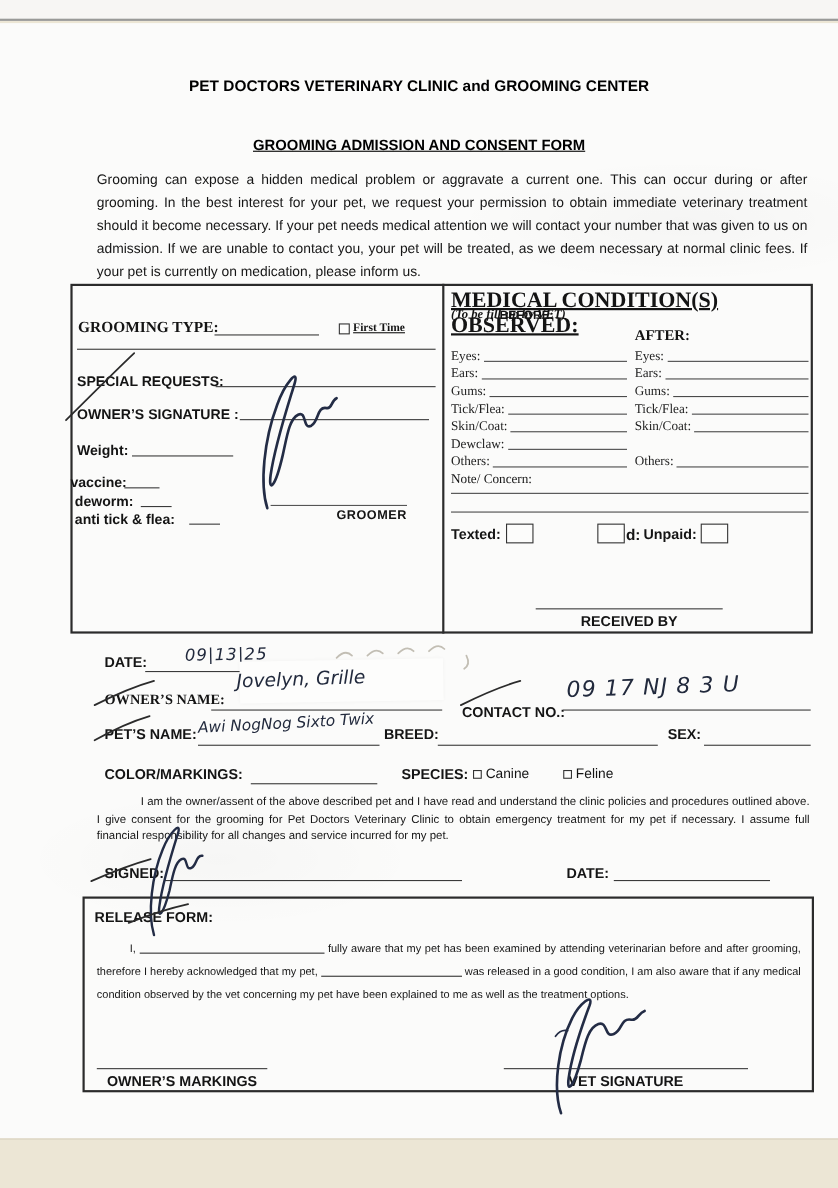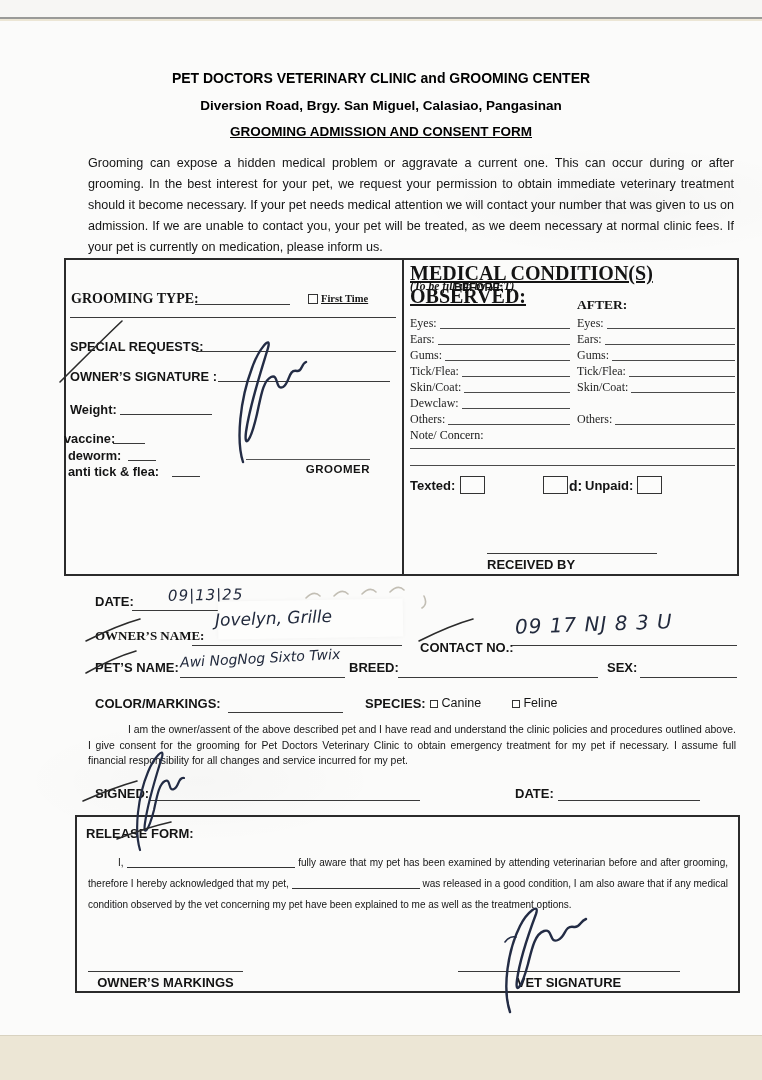--- a/index.html
+++ b/index.html
@@ -31,21 +31,20 @@
   .lbl { color:#141414; }
 </style>
 </head>
 <body>
 
 <div class="scan">
   <div class="paper-top"></div>
   <div class="paper"></div>
 
   <div class="abs ctr b" style="top:70px; font-size:14px;">PET DOCTORS VETERINARY CLINIC and GROOMING CENTER</div>
-  <div class="abs ctr b" style="top:98px; font-size:13.5px;">Diversion Road, Brgy. San Miguel, Calasiao, Pangasinan</div>
   <div class="abs ctr" style="top:124px; font-size:13.5px;"><span class="b u">GROOMING ADMISSION AND CONSENT FORM</span></div>
 
   <div class="abs para" style="left:88px; top:153px; width:646px; font-size:12.6px; line-height:21px;">Grooming can expose a hidden medical problem or aggravate a current one. This can occur during or after grooming. In the best interest for your pet, we request your permission to obtain immediate veterinary treatment should it become necessary. If your pet needs medical attention we will contact your number that was given to us on admission. If we are unable to contact you, your pet will be treated, as we deem necessary at normal clinic fees. If your pet is currently on medication, please inform us.</div>
 
   <div class="box" style="left:64px; top:258px; width:675px; height:318px;"></div>
   <div class="abs" style="left:402px; top:258px; width:2px; height:318px; background:#2b2b2b;"></div>
 
   <div class="abs b serif lbl" style="left:71px; top:291px; font-size:14px;">GROOMING TYPE:</div>
   <div class="ln" style="left:195px; top:304px; width:95px;"></div>
   <span class="cb abs" style="left:308px; top:294px;"></span>
@@ -135,21 +134,21 @@
   <div class="ln" style="left:410px; top:465px; width:325px; border-color:#4a4a4a;"></div>
 
   <div class="abs b lbl" style="left:410px; top:478px; font-size:13px;">Texted:</div>
   <div class="paybox" style="left:460px; top:476px;"></div>
   <div class="abs b lbl" style="left:536px; top:478px; font-size:14px;padding-left:12px;">Paid:</div>
   <div class="paybox" style="left:543px; top:476px;"></div>
   <div class="abs b lbl" style="left:585px; top:478px; font-size:13px;">Unpaid:</div>
   <div class="paybox" style="left:637px; top:476px;"></div>
 
   <div class="ln" style="left:487px; top:553px; width:170px;"></div>
-  <div class="abs b lbl" style="left:487px; top:557px; width:170px; text-align:left; font-size:13px;">RECEIVED BY</div>
+  <div class="abs b lbl" style="left:487px; top:557px; width:170px; text-align:center; font-size:13px;">RECEIVED BY</div>
 
   <div class="abs b lbl" style="left:95px; top:594px; font-size:13px;">DATE:</div>
   <div class="ln" style="left:132px; top:610px; width:172px;"></div>
   <div class="hw" style="left:168px; top:586px; font-size:15px; transform:rotate(-1deg); letter-spacing:1px;">09|13|25</div>
 
   <div class="whiteout" style="left:218px; top:600px; width:185px; height:38px; transform:rotate(-1deg);"></div>
 
   <div class="abs b lbl" style="left:95px; top:628px; font-size:13px;font-family:Liberation Serif, serif;">OWNER’S NAME:</div>
   <div class="ln" style="left:192px; top:645px; width:210px;"></div>
   <div class="hw" style="left:215px; top:608px; font-size:17px; transform:rotate(-2deg);">Jovelyn, Grille</div>

